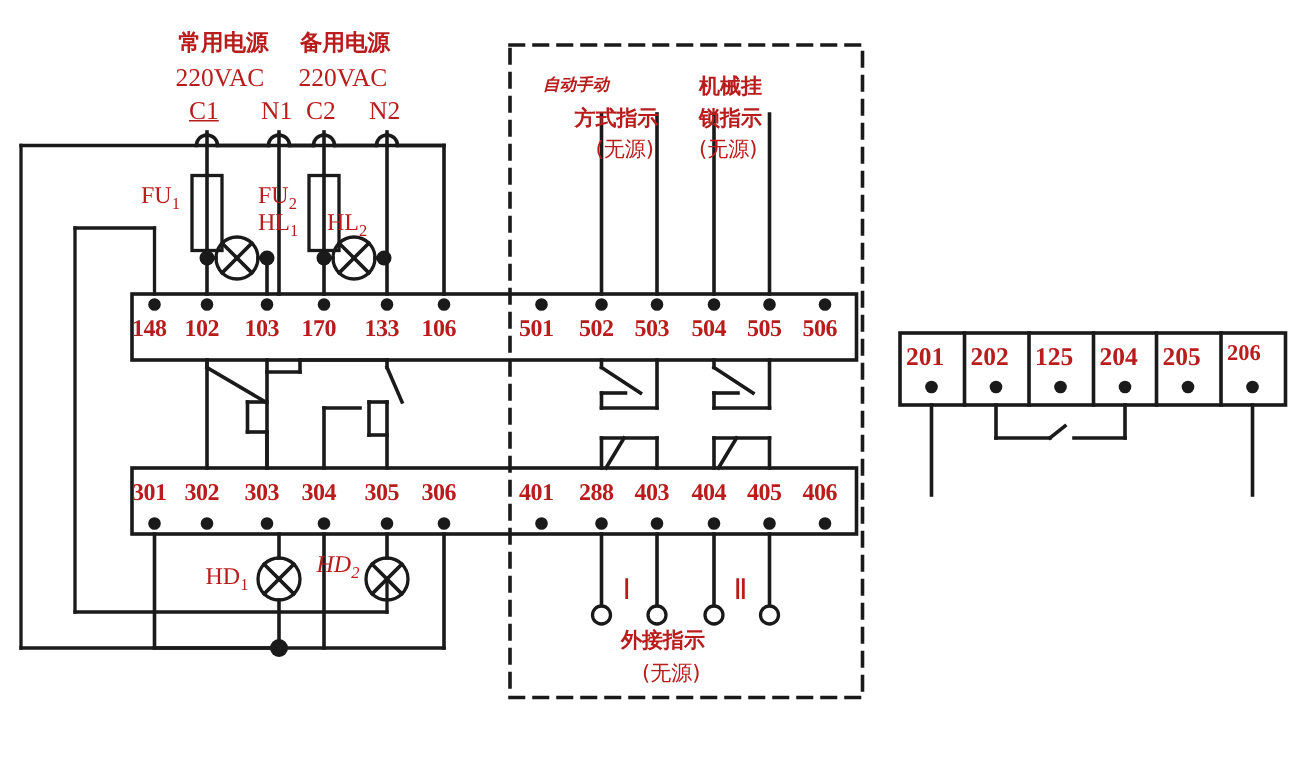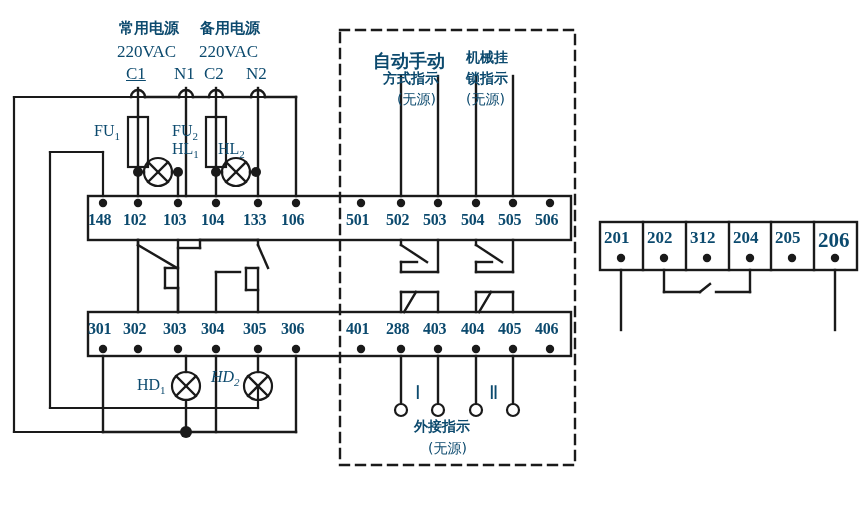--- a/index.html
+++ b/index.html
@@ -1,18 +1,18 @@
 <!DOCTYPE html>
 <html><head>
 <meta charset="utf-8">
 <style>
   html,body{margin:0;padding:0;background:#ffffff;}
   #root{position:relative;width:867px;height:505px;background:#ffffff;
         font-family:"Liberation Serif",serif;overflow:hidden;}
-  .txt{position:absolute;white-space:nowrap;color:#0c4a6e;}
+  .txt{position:absolute;white-space:nowrap;color:#b91c1c;}
   .cn{font-family:"DejaVu Sans",sans-serif;font-weight:bold;}
   .cnr{font-family:"DejaVu Sans",sans-serif;font-weight:normal;}
   svg{position:absolute;left:0;top:0;}
   .term{font-family:"Liberation Serif",serif;font-size:16px;font-weight:bold;
         letter-spacing:-0.3px;}
 </style>
 </head>
 <body>
 
 <div id="root">
@@ -233,21 +233,21 @@
   <div class="txt" style="left:137px;top:376px;font-size:16px;">
     <span>HD</span><sub style="font-size:11px;">1</sub>
   </div>
   <div class="txt" style="left:211px;top:368px;font-size:16px;font-style:italic;">
     <span>HD</span><sub style="font-size:11px;">2</sub>
   </div>
 
   <div class="txt term" style="left:88px;top:211px;">148</div>
   <div class="txt term" style="left:123px;top:211px;">102</div>
   <div class="txt term" style="left:163px;top:211px;">103</div>
-  <div class="txt term" style="left:201px;top:211px;">104</div>
+  <div class="txt term" style="left:201px;top:211px;">170</div>
   <div class="txt term" style="left:243px;top:211px;">133</div>
   <div class="txt term" style="left:281px;top:211px;">106</div>
 
   <div class="txt term" style="left:346px;top:211px;">501</div>
   <div class="txt term" style="left:386px;top:211px;">502</div>
   <div class="txt term" style="left:423px;top:211px;">503</div>
   <div class="txt term" style="left:461px;top:211px;">504</div>
   <div class="txt term" style="left:498px;top:211px;">505</div>
   <div class="txt term" style="left:535px;top:211px;">506</div>
 
@@ -260,26 +260,26 @@
 
   <div class="txt term" style="left:346px;top:320px;">401</div>
   <div class="txt term" style="left:386px;top:320px;">288</div>
   <div class="txt term" style="left:423px;top:320px;">403</div>
   <div class="txt term" style="left:461px;top:320px;">404</div>
   <div class="txt term" style="left:498px;top:320px;">405</div>
   <div class="txt term" style="left:535px;top:320px;">406</div>
 
   <div class="txt" style="left:604px;top:228px;font-size:17px;font-weight:bold;">201</div>
   <div class="txt" style="left:647px;top:228px;font-size:17px;font-weight:bold;">202</div>
-  <div class="txt" style="left:690px;top:228px;font-size:17px;font-weight:bold;">312</div>
+  <div class="txt" style="left:690px;top:228px;font-size:17px;font-weight:bold;">125</div>
   <div class="txt" style="left:733px;top:228px;font-size:17px;font-weight:bold;">204</div>
   <div class="txt" style="left:775px;top:228px;font-size:17px;font-weight:bold;">205</div>
-  <div class="txt" style="left:818px;top:228px;font-size:21px;font-weight:bold;text-align:center;">206</div>
-
-  <div class="txt cn" style="left:373px;top:49px;font-size:18px;">自动手动</div>
+  <div class="txt" style="left:818px;top:228px;font-size:15px;font-weight:bold;text-align:center;">206</div>
+
+  <div class="txt cn" style="left:362px;top:49px;font-size:11px;font-style:italic;">自动手动</div>
   <div class="txt cn" style="left:383px;top:70px;font-size:14px;">方式指示</div>
   <div class="txt cnr" style="left:397px;top:91px;font-size:14px;">(无源)</div>
 
   <div class="txt cn" style="left:466px;top:49px;font-size:14px;">机械挂</div>
   <div class="txt cn" style="left:466px;top:70px;font-size:14px;">锁指示</div>
   <div class="txt cnr" style="left:466px;top:91px;font-size:14px;">(无源)</div>
 
   <div class="txt" style="left:415px;top:381px;font-size:19px;">Ⅰ</div>
   <div class="txt" style="left:489px;top:381px;font-size:19px;">Ⅱ</div>
 

